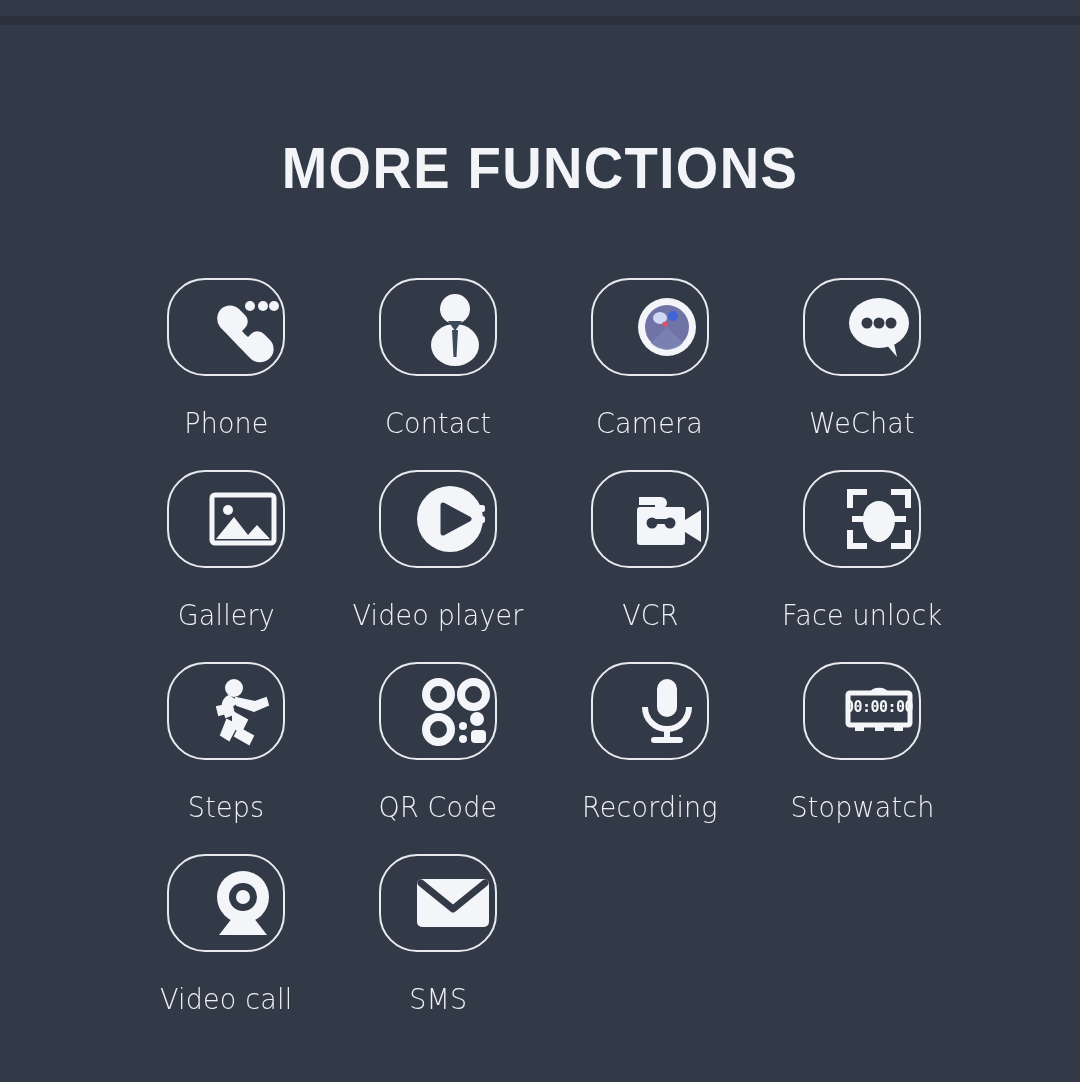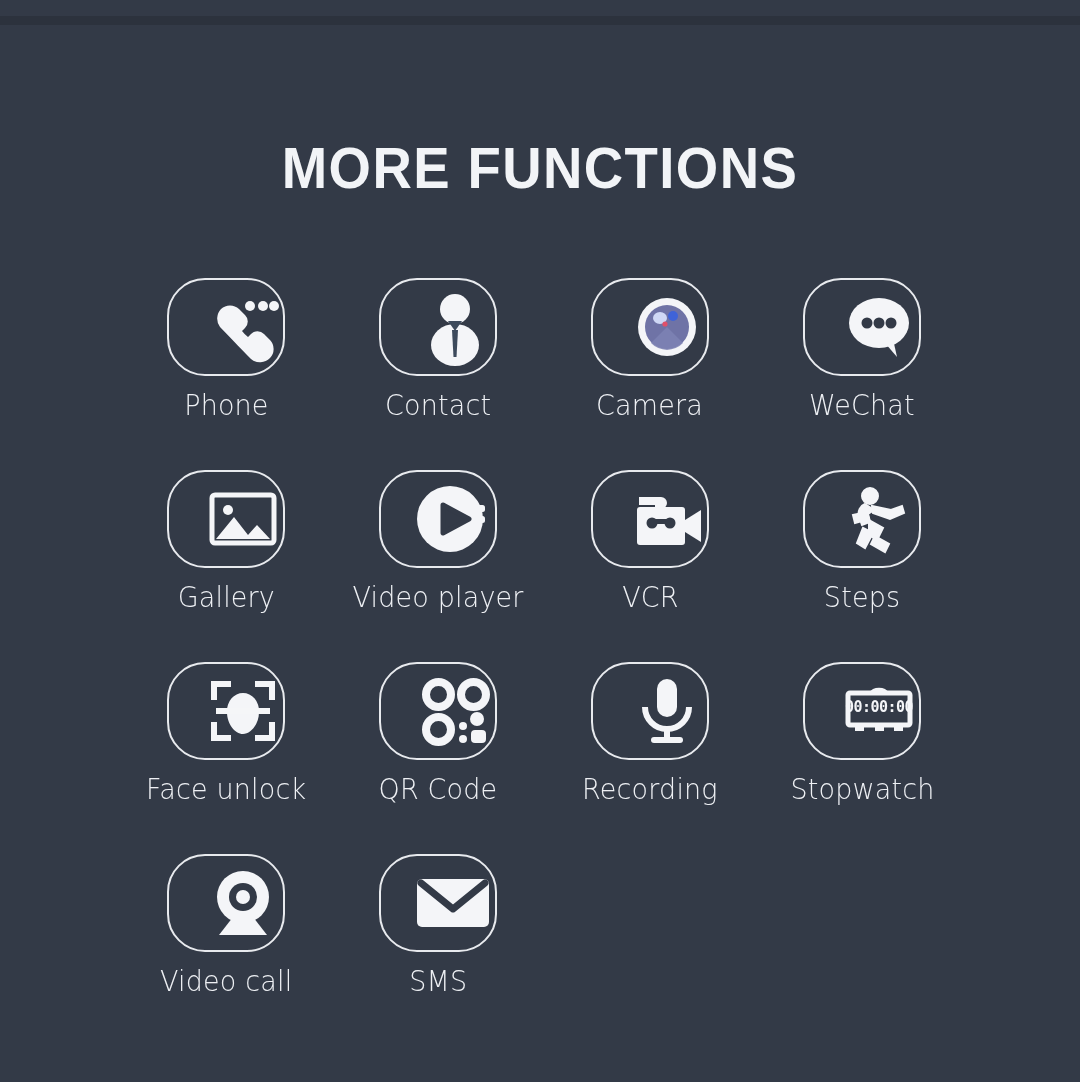--- a/index.html
+++ b/index.html
@@ -48,20 +48,21 @@
     width: 850px;
     display: grid;
     grid-template-columns: repeat(4, 212px);
     grid-template-rows: repeat(4, 192px);
   }
   .cell {
     position: relative;
     display: flex;
     flex-direction: column;
     align-items: center;
+    gap: 18px;
   }
   .tile {
     width: 118px;
     height: 98px;
     border: 2.5px solid #e8eaee;
     border-radius: 38px;
     box-sizing: border-box;
     position: relative;
     display: flex;
     align-items: center;
@@ -200,59 +201,59 @@
           </svg>
         </span>
       </div>
       <div class="label">VCR</div>
     </div>
 
     <div class="cell">
       <div class="tile">
         <span>
           <svg width="80" height="80" viewBox="0 0 80 80">
+            <g fill="none" stroke="#f4f5f8" stroke-width="6" stroke-linecap="square">
+              <path d="M11 26 V13 H25"></path>
+              <path d="M55 13 H69 V26"></path>
+              <path d="M69 54 V67 H55"></path>
+              <path d="M25 67 H11 V54"></path>
+            </g>
+            <path d="M40 22 a16 18 0 0 1 16 19 c0 12 -8 22 -16 22 c-8 0 -16 -10 -16 -22 a16 18 0 0 1 16 -19 Z" fill="#f4f5f8"></path>
+            <rect x="13" y="37" width="54" height="6" fill="#f4f5f8"></rect>
+            <rect x="13" y="37" width="54" height="6" fill="#f4f5f8" opacity="0.95"></rect>
+            <rect x="26" y="38" width="28" height="4" fill="#333a47" opacity="0.0"></rect>
+          </svg>
+        </span>
+      </div>
+      <div class="label">Face unlock</div>
+    </div>
+
+    <div class="cell">
+      <div class="tile">
+        <span>
+          <svg width="80" height="80" viewBox="0 0 80 80">
             <g fill="#f4f5f8" stroke="#f4f5f8" stroke-width="2">
               <circle cx="31" cy="17" r="8"></circle>
               <path d="M26 25 a10 10 0 0 0 -6 12 l3 9 l8 -3 l-2 -8 l6 -4 Z"></path>
               <path d="M33 27 L52 31 L63 27 l2 7 l-14 6 l-17 -6 Z"></path>
               <path d="M14 36 L28 33 l2 7 l-14 4 Z"></path>
               <path d="M30 41 L44 49 L38 61 L30 56 Z"></path>
               <path d="M36 57 L50 65 l-4 8 l-14 -8 Z"></path>
               <path d="M24 49 L34 54 L26 69 l-8 -5 Z"></path>
             </g>
           </svg>
         </span>
       </div>
       <div class="label">Steps</div>
     </div>
 
     <div class="cell">
       <div class="tile">
         <span>
           <svg width="80" height="80" viewBox="0 0 80 80">
-            <g fill="none" stroke="#f4f5f8" stroke-width="6" stroke-linecap="square">
-              <path d="M11 26 V13 H25"></path>
-              <path d="M55 13 H69 V26"></path>
-              <path d="M69 54 V67 H55"></path>
-              <path d="M25 67 H11 V54"></path>
-            </g>
-            <path d="M40 22 a16 18 0 0 1 16 19 c0 12 -8 22 -16 22 c-8 0 -16 -10 -16 -22 a16 18 0 0 1 16 -19 Z" fill="#f4f5f8"></path>
-            <rect x="13" y="37" width="54" height="6" fill="#f4f5f8"></rect>
-            <rect x="13" y="37" width="54" height="6" fill="#f4f5f8" opacity="0.95"></rect>
-            <rect x="26" y="38" width="28" height="4" fill="#333a47" opacity="0.0"></rect>
-          </svg>
-        </span>
-      </div>
-      <div class="label">Face unlock</div>
-    </div>
-
-    <div class="cell">
-      <div class="tile">
-        <span>
-          <svg width="80" height="80" viewBox="0 0 80 80">
             <g fill="none" stroke="#f4f5f8" stroke-width="8">
               <rect x="11" y="11" width="25" height="25" rx="12.5"></rect>
               <rect x="46" y="11" width="25" height="25" rx="12.5"></rect>
               <rect x="11" y="46" width="25" height="25" rx="12.5"></rect>
             </g>
             <g fill="#f4f5f8">
               <circle cx="62" cy="48" r="7"></circle>
               <circle cx="48" cy="55" r="4"></circle>
               <circle cx="48" cy="68" r="4"></circle>
               <rect x="56" y="59" width="15" height="13" rx="4"></rect>

